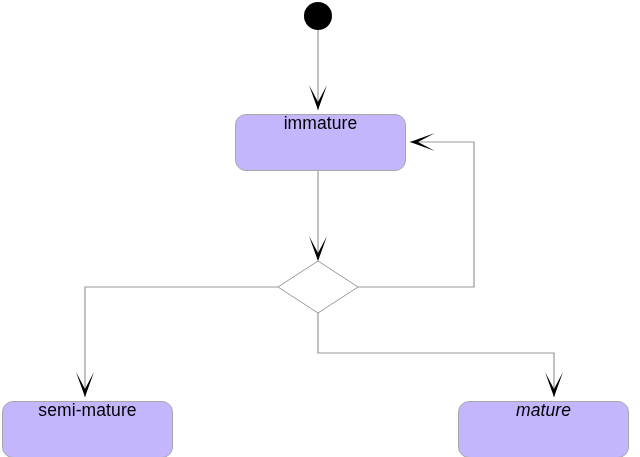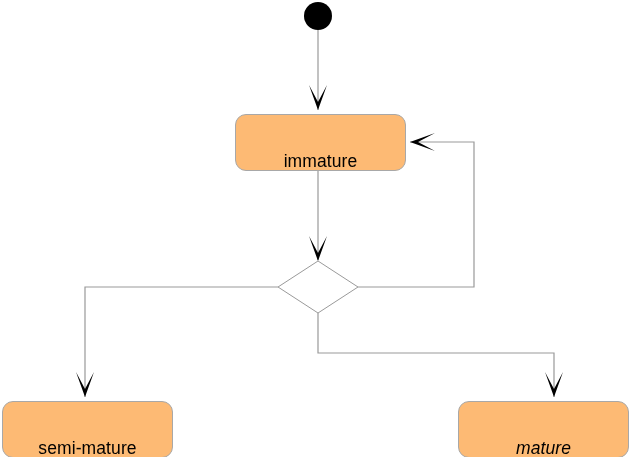--- a/index.html
+++ b/index.html
@@ -21,25 +21,25 @@
     position: absolute;
     left: 0;
     top: 0;
     width: 640px;
     height: 457px;
     display: block;
   }
   .state-node {
     position: absolute;
     box-sizing: border-box;
-    background: #fdba74;
+    background: #c4b5fd;
     border: 1px solid #a8a8a8;
     border-radius: 11px;
     display: flex;
-    align-items: flex-end;
+    align-items: flex-start;
     justify-content: center;
   }
   .state-label {
     color: #000000;
     font-family: "Liberation Sans", sans-serif;
     font-size: 17.5px;
     line-height: 1;
     letter-spacing: 0.1px;
     white-space: nowrap;
   }

